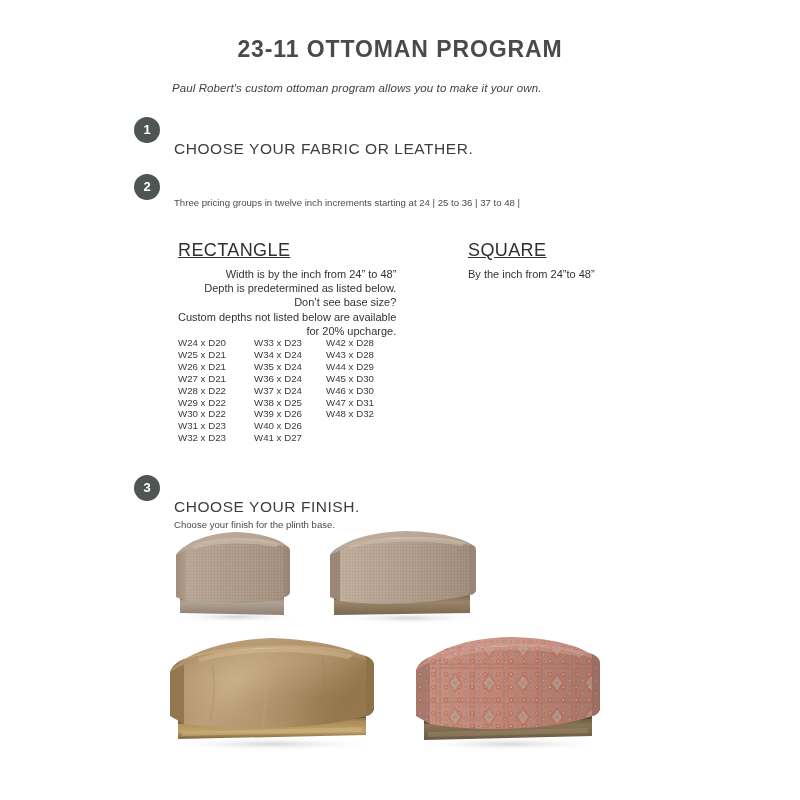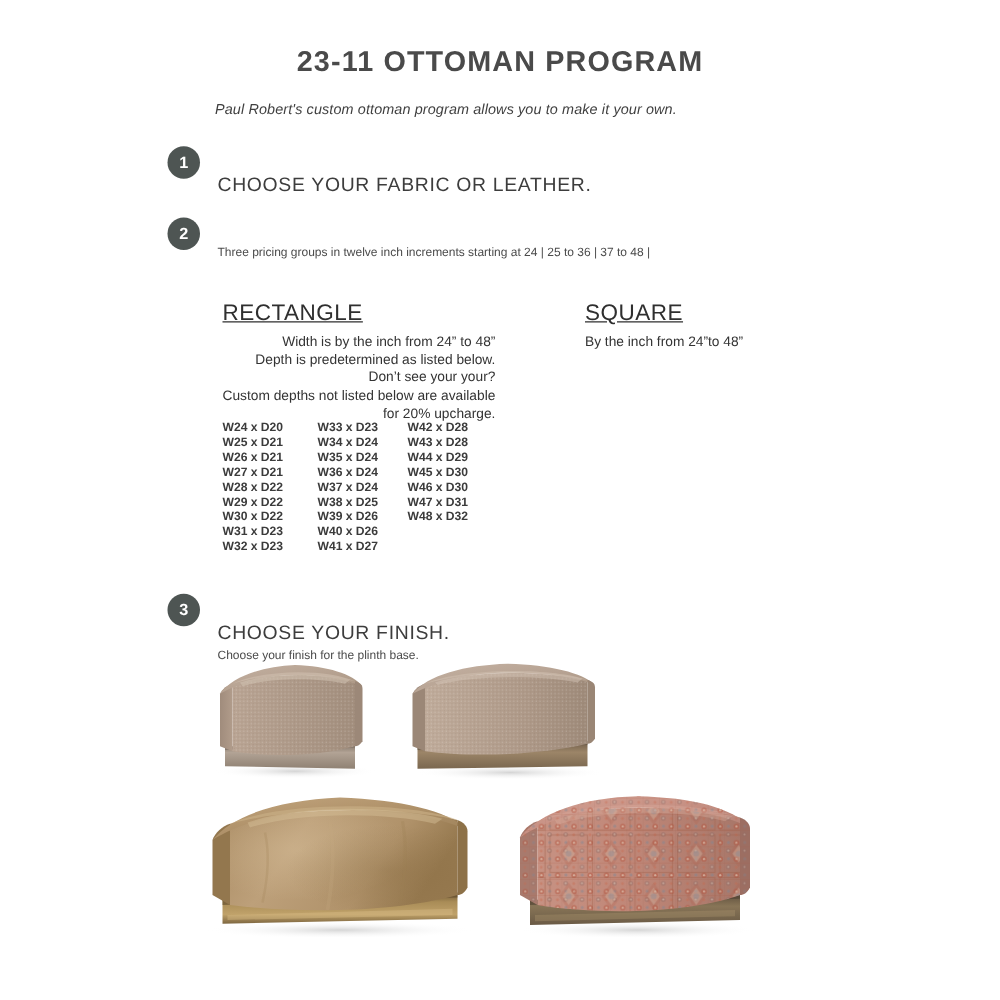--- a/index.html
+++ b/index.html
@@ -83,21 +83,20 @@
 
   
   .dim-cols { position: absolute; left: 178px; top: 337px; }
   .dim-col {
     position: absolute;
     top: 0;
     font-size: 9.7px;
     color: #3b3b3b;
     line-height: 11.9px;
     white-space: nowrap;
-    font-weight: bold;
   }
   #dim-col-1 { left: 0px; }
   #dim-col-2 { left: 76px; text-align: center; }
   #dim-col-3 { left: 148px; text-align: center; }
 
   
   .gallery { position: absolute; left: 0; top: 0; width: 800px; height: 800px; pointer-events: none; }
   .product { position: absolute; pointer-events: auto; }
 </style>
 </head>
@@ -118,21 +117,21 @@
   <div class="step-body">
     <div class="step-sub" style="margin-top:0">Three pricing groups in twelve inch increments starting at 24 | 25 to 36 | 37 to 48 |</div>
   </div>
 </div>
 
 <div class="shape-col" id="rectangle-col">
   <div class="shape-heading">RECTANGLE</div>
   <div class="shape-lines">
     <div>Width is by the inch from 24” to 48”</div>
     <div>Depth is predetermined as listed below.</div>
-    <div>Don’t see your your?</div>
+    <div>Don’t see base size?</div>
     <div>Custom depths not listed below are available</div>
     <div>for 20% upcharge.</div>
   </div>
 </div>
 
 <div class="shape-col" id="square-col">
   <div class="shape-heading">SQUARE</div>
   <div class="shape-lines">
     <div>By the inch from 24”to 48”</div>
   </div>

